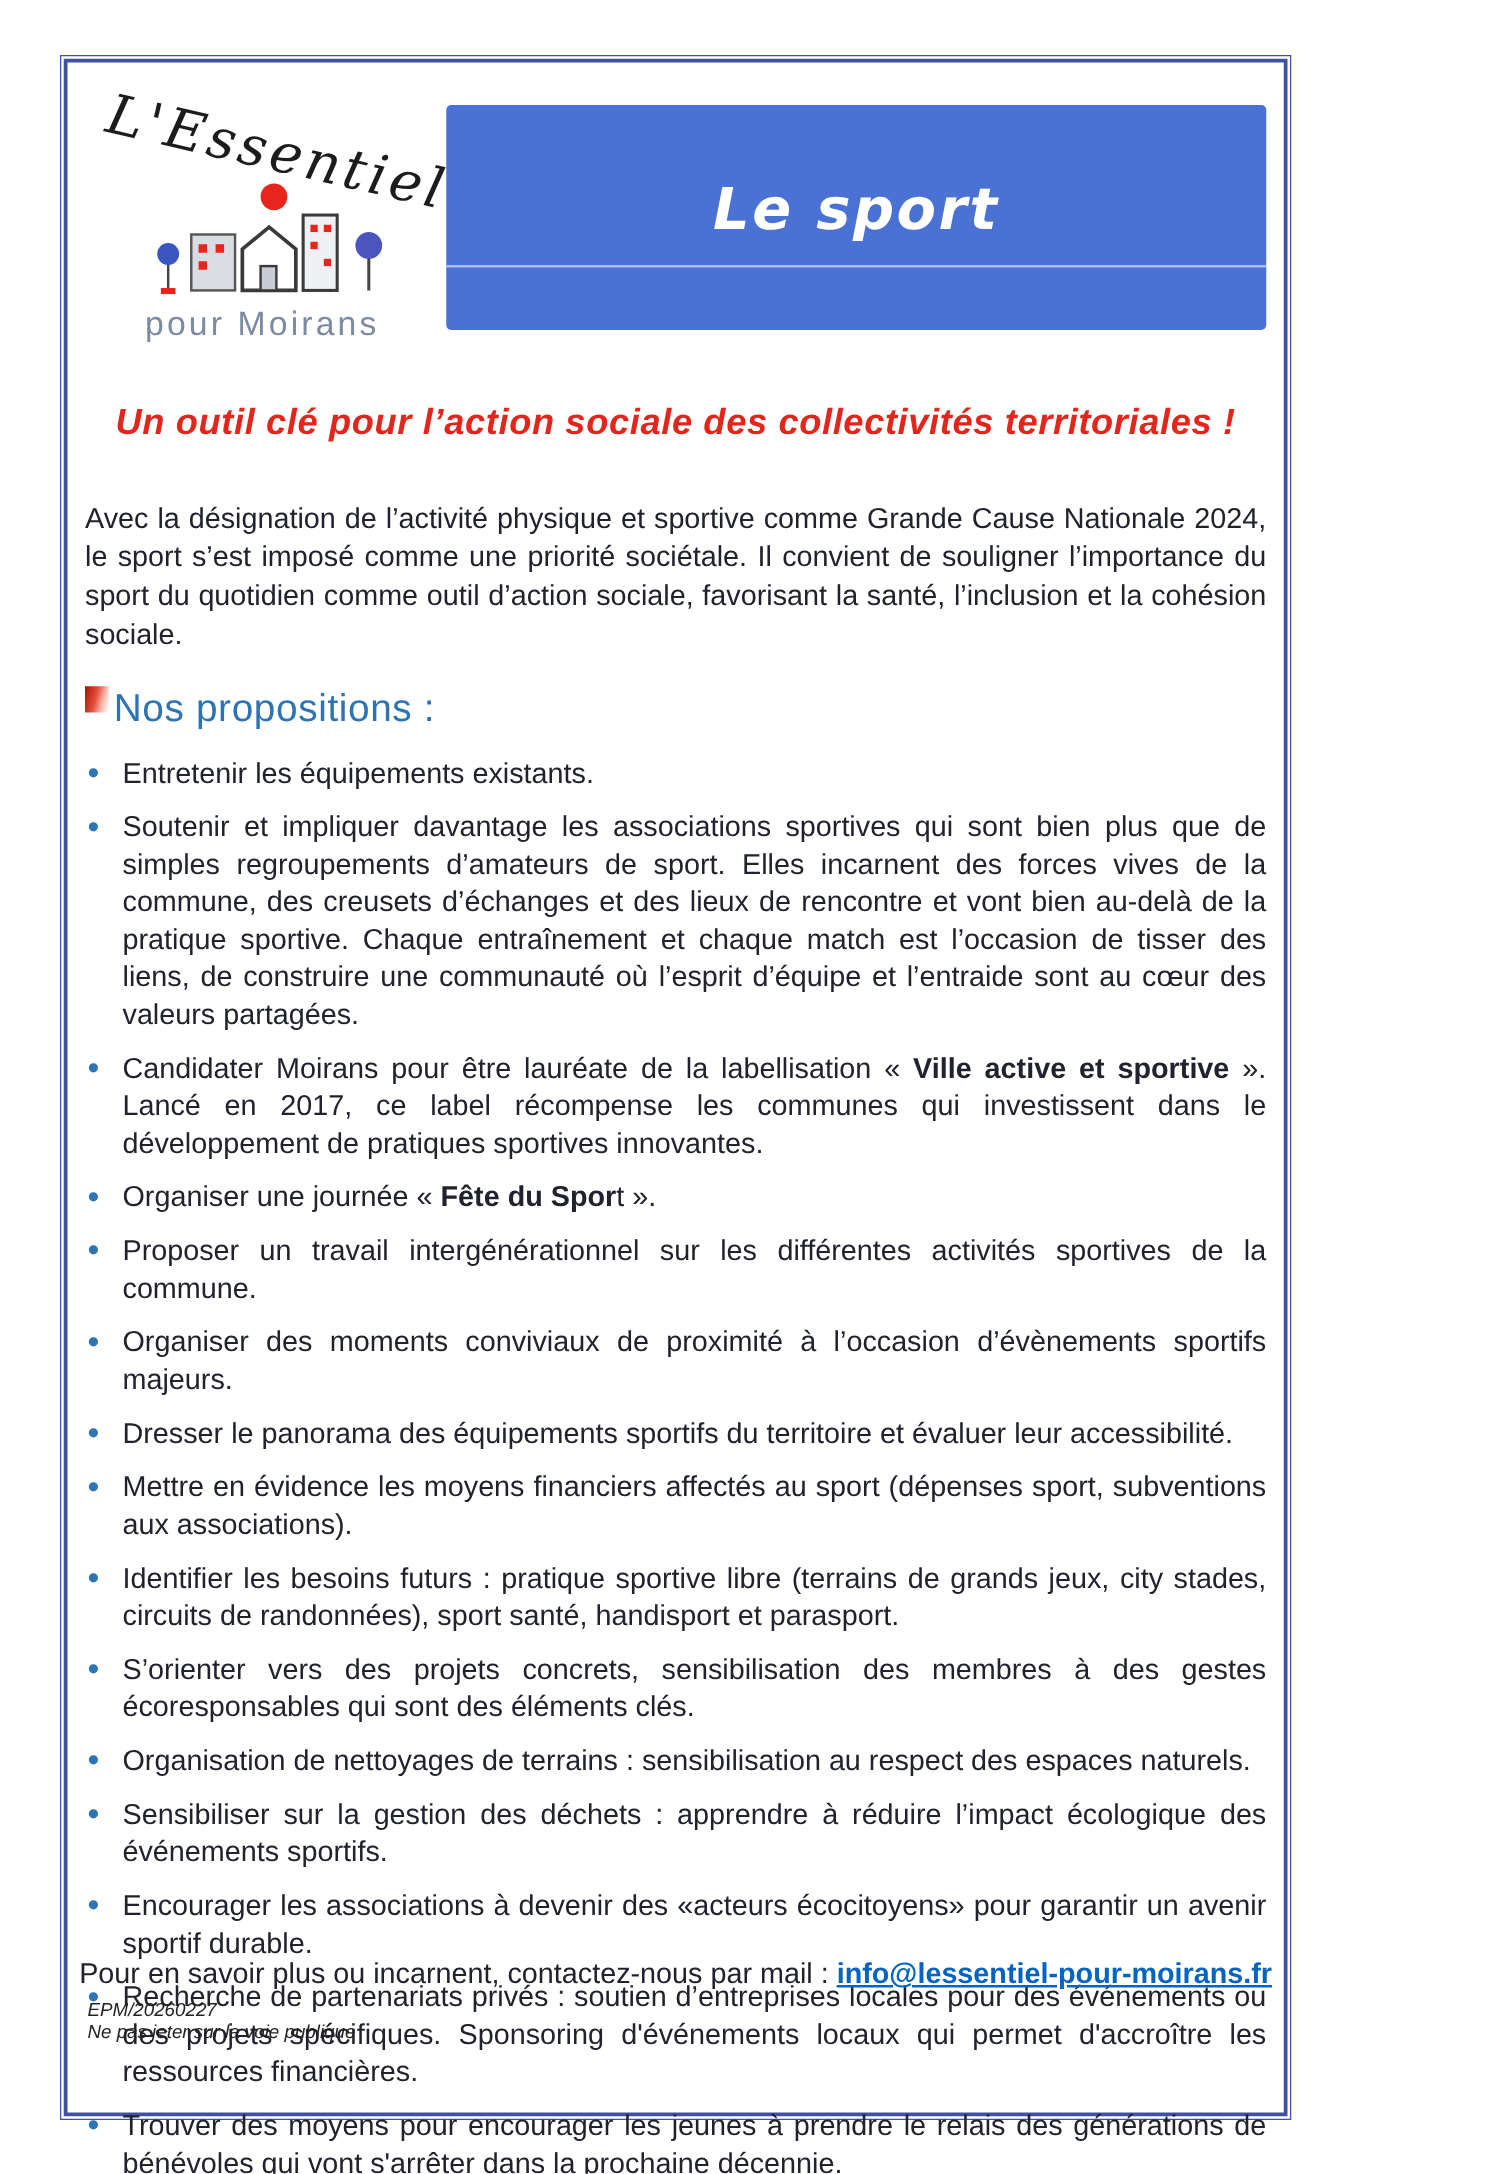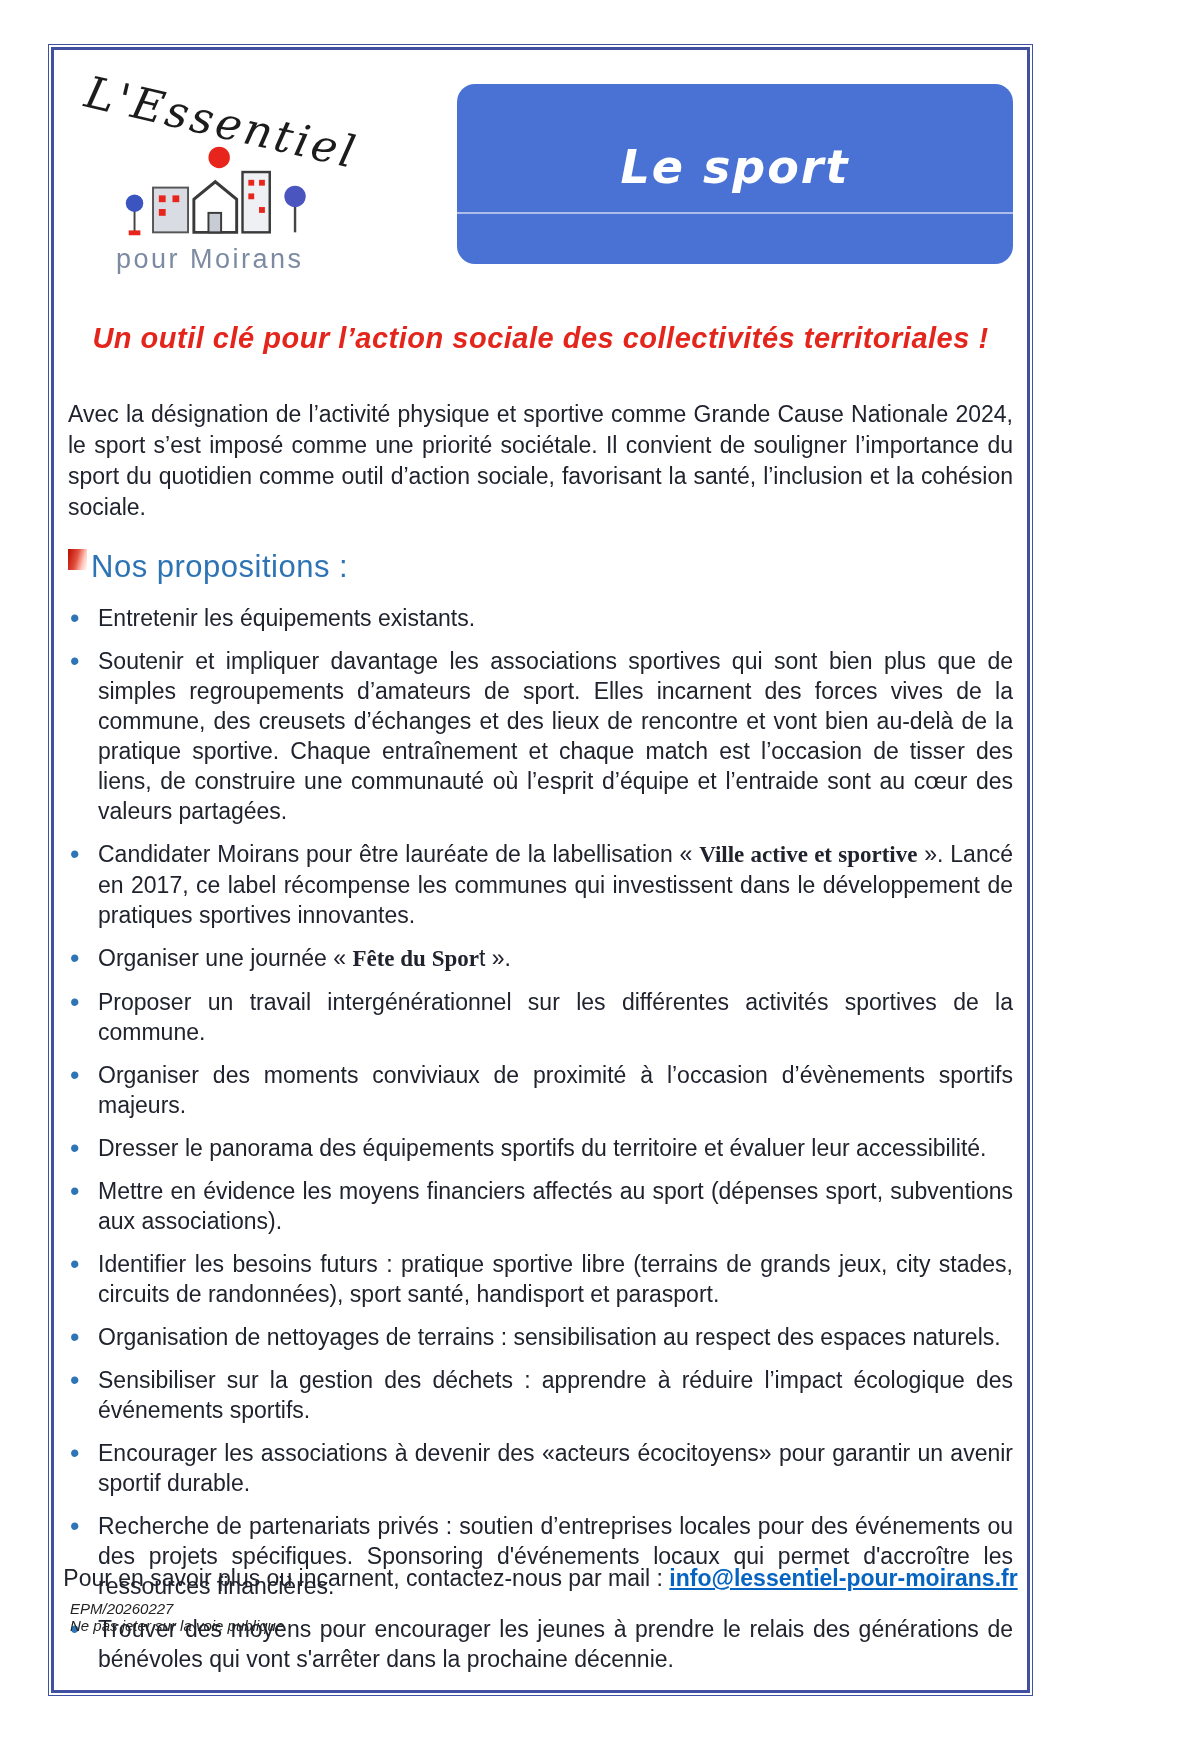--- a/index.html
+++ b/index.html
@@ -43,23 +43,23 @@
   .logo-art { position: absolute; left: 50px; top: 94px; width: 214px; height: 94px; }
   .logo-subtitle {
     position: absolute; left: 48px; top: 194px;
     font-size: 27px;
     letter-spacing: 2.5px;
     color: #7c8ba1;
     white-space: nowrap;
   }
   .banner {
     position: absolute; right: 0; top: 34px;
-    width: 556px; height: 180px;
+    width: 656px; height: 180px;
     background: var(--banner-blue, #4a72d4);
-    border-radius: 18px;
+    border-radius: 4px;
   }
   .banner-title {
     position: absolute; left: 0; right: 0; top: 56px;
     text-align: center;
     color: #ffffff;
     font-family: "DejaVu Sans", sans-serif;
     font-style: italic;
     font-weight: bold;
     font-size: 46px;
     letter-spacing: 2px;
@@ -118,21 +118,21 @@
     text-align: justify;
   }
   ul.props li::before {
     content: "\2022";
     position: absolute;
     left: 2px; top: 0;
     color: var(--bullet-blue, #2e75b6);
     font-size: 27px;
     line-height: 30px;
   }
-  .bold { font-weight: bold; font-family: Liberation Serif, serif; }
+  .bold { font-weight: bold; }
 
   
   .contact {
     position: absolute; left: 0; right: 0; bottom: 98px;
     text-align: center;
     font-size: 23px;
   }
   .contact a {
     color: var(--link-blue, #0563c1);
     font-weight: bold;
@@ -204,20 +204,21 @@
       <ul class="props">
           <li><span>Entretenir les équipements existants.</span></li>
           <li><span>Soutenir et impliquer davantage les associations sportives qui sont bien plus que de simples regroupements d’amateurs de sport. Elles incarnent des forces vives de la commune, des creusets d’échanges et des lieux de rencontre et vont bien au-delà de la pratique sportive. Chaque entraînement et chaque match est l’occasion de tisser des liens, de construire une communauté où l’esprit d’équipe et l’entraide sont au cœur des valeurs partagées.</span></li>
           <li><span>Candidater Moirans pour être lauréate de la labellisation « </span><span class="bold">Ville active et sportive</span><span> ». Lancé en 2017, ce label récompense les communes qui investissent dans le développement de pratiques sportives innovantes.</span></li>
           <li><span>Organiser une journée « </span><span class="bold">Fête du Spor</span><span>t ».</span></li>
           <li><span>Proposer un travail intergénérationnel sur les différentes activités sportives de la commune.</span></li>
           <li><span>Organiser des moments conviviaux de proximité à l’occasion d’évènements sportifs majeurs.</span></li>
           <li><span>Dresser le panorama des équipements sportifs du territoire et évaluer leur accessibilité.</span></li>
           <li><span>Mettre en évidence les moyens financiers affectés au sport (dépenses sport, subventions aux associations).</span></li>
           <li><span>Identifier les besoins futurs : pratique sportive libre (terrains de grands jeux, city stades, circuits de randonnées), sport santé, handisport et parasport.</span></li>
+          <li><span>S’orienter vers des projets concrets, sensibilisation des membres à des gestes écoresponsables qui sont des éléments clés.</span></li>
           <li><span>Organisation de nettoyages de terrains : sensibilisation au respect des espaces naturels.</span></li>
           <li><span>Sensibiliser sur la gestion des déchets : apprendre à réduire l’impact écologique des événements sportifs.</span></li>
           <li><span>Encourager les associations à devenir des «acteurs écocitoyens» pour garantir un avenir sportif durable.</span></li>
           <li><span>Recherche de partenariats privés : soutien d’entreprises locales pour des événements ou des projets spécifiques. Sponsoring d'événements locaux qui permet d'accroître les ressources financières.</span></li>
           <li><span>Trouver des moyens pour encourager les jeunes à prendre le relais des générations de bénévoles qui vont s'arrêter dans la prochaine décennie.</span></li>
         </ul>
 
     </div>
 
     <div class="contact">

